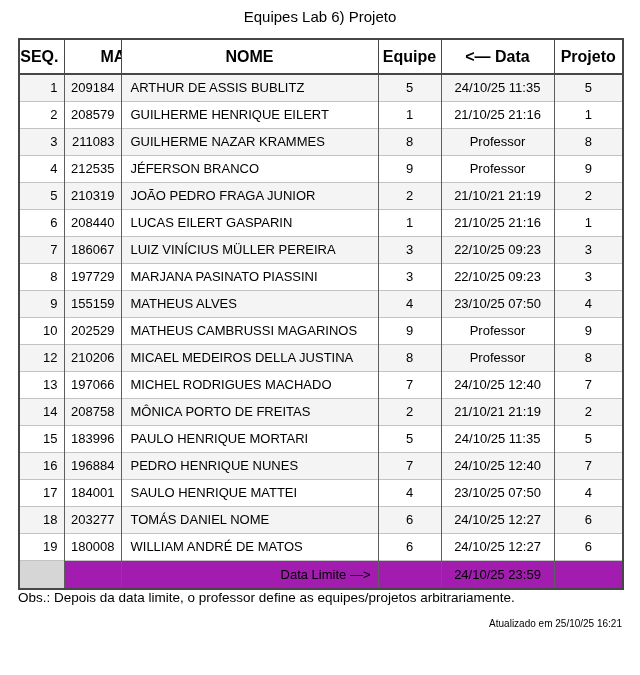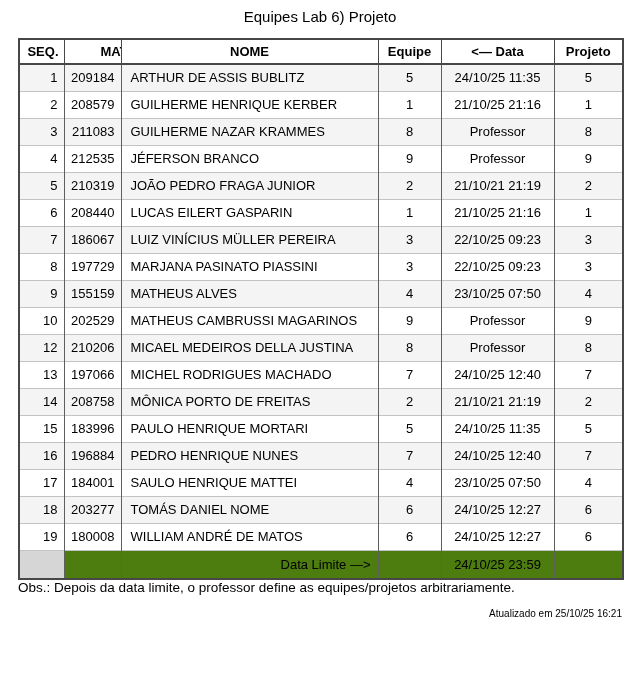--- a/index.html
+++ b/index.html
@@ -37,23 +37,23 @@
     font-size: 13px;
   }
   col.c-seq     { width: 45px;  }
   col.c-matr    { width: 57px;  }
   col.c-nome    { width: 257px; }
   col.c-equipe  { width: 63px;  }
   col.c-data    { width: 113px; }
   col.c-projeto { width: 69px;  }
 
   th {
-    font-size: 13px;
+    font-size: 16px;
     font-weight: bold;
-    height: 25px;
+    height: 35px;
     border-left: 1px solid var(--border-dark);
     border-right: 1px solid var(--border-dark);
     border-bottom: 2px solid var(--border-dark);
     background: #ffffff;
     white-space: nowrap;
     overflow: hidden;
   }
   td {
     height: 27px;
     border-left: 1px solid var(--border-mid);
@@ -64,21 +64,21 @@
   }
   tbody tr:nth-child(odd) td { background: var(--stripe); }
 
   .al { text-align: left;  padding-left: 9px; margin-left: 10px;  }
   .ar { text-align: right; padding-right: 6px; }
   .ac { text-align: center; }
   th.h-seq  { text-align: right; padding-right: 5px; }
   th.h-matr { text-align: right; padding-right: 4px; padding-left: 36px; }
   th.h-nome { text-align: center;   }
 
-  tfoot td { height: 29px; background: #4d7c0f; }
+  tfoot td { height: 29px; background: #a21caf; }
   tfoot td.footer-seq { background: var(--footer-seq-bg); }
   tfoot td.footer-label { text-align: right; padding-right: 7px; }
 
   .obs-note {
     font-size: 13.5px;
     text-align: left;
   }
   .updated {
     margin-top: 13px;
     font-size: 10px;
@@ -117,21 +117,21 @@
     <td class="ar">209184</td>
     <td class="al">ARTHUR DE ASSIS BUBLITZ</td>
     <td class="ac">5</td>
     <td class="ac">24/10/25 11:35</td>
     <td class="ac">5</td>
   </tr>
 
   <tr>
     <td class="ar">2</td>
     <td class="ar">208579</td>
-    <td class="al">GUILHERME HENRIQUE KERBER</td>
+    <td class="al">GUILHERME HENRIQUE EILERT</td>
     <td class="ac">1</td>
     <td class="ac">21/10/25 21:16</td>
     <td class="ac">1</td>
   </tr>
 
   <tr>
     <td class="ar">3</td>
     <td class="ar">211083</td>
     <td class="al">GUILHERME NAZAR KRAMMES</td>
     <td class="ac">8</td>

